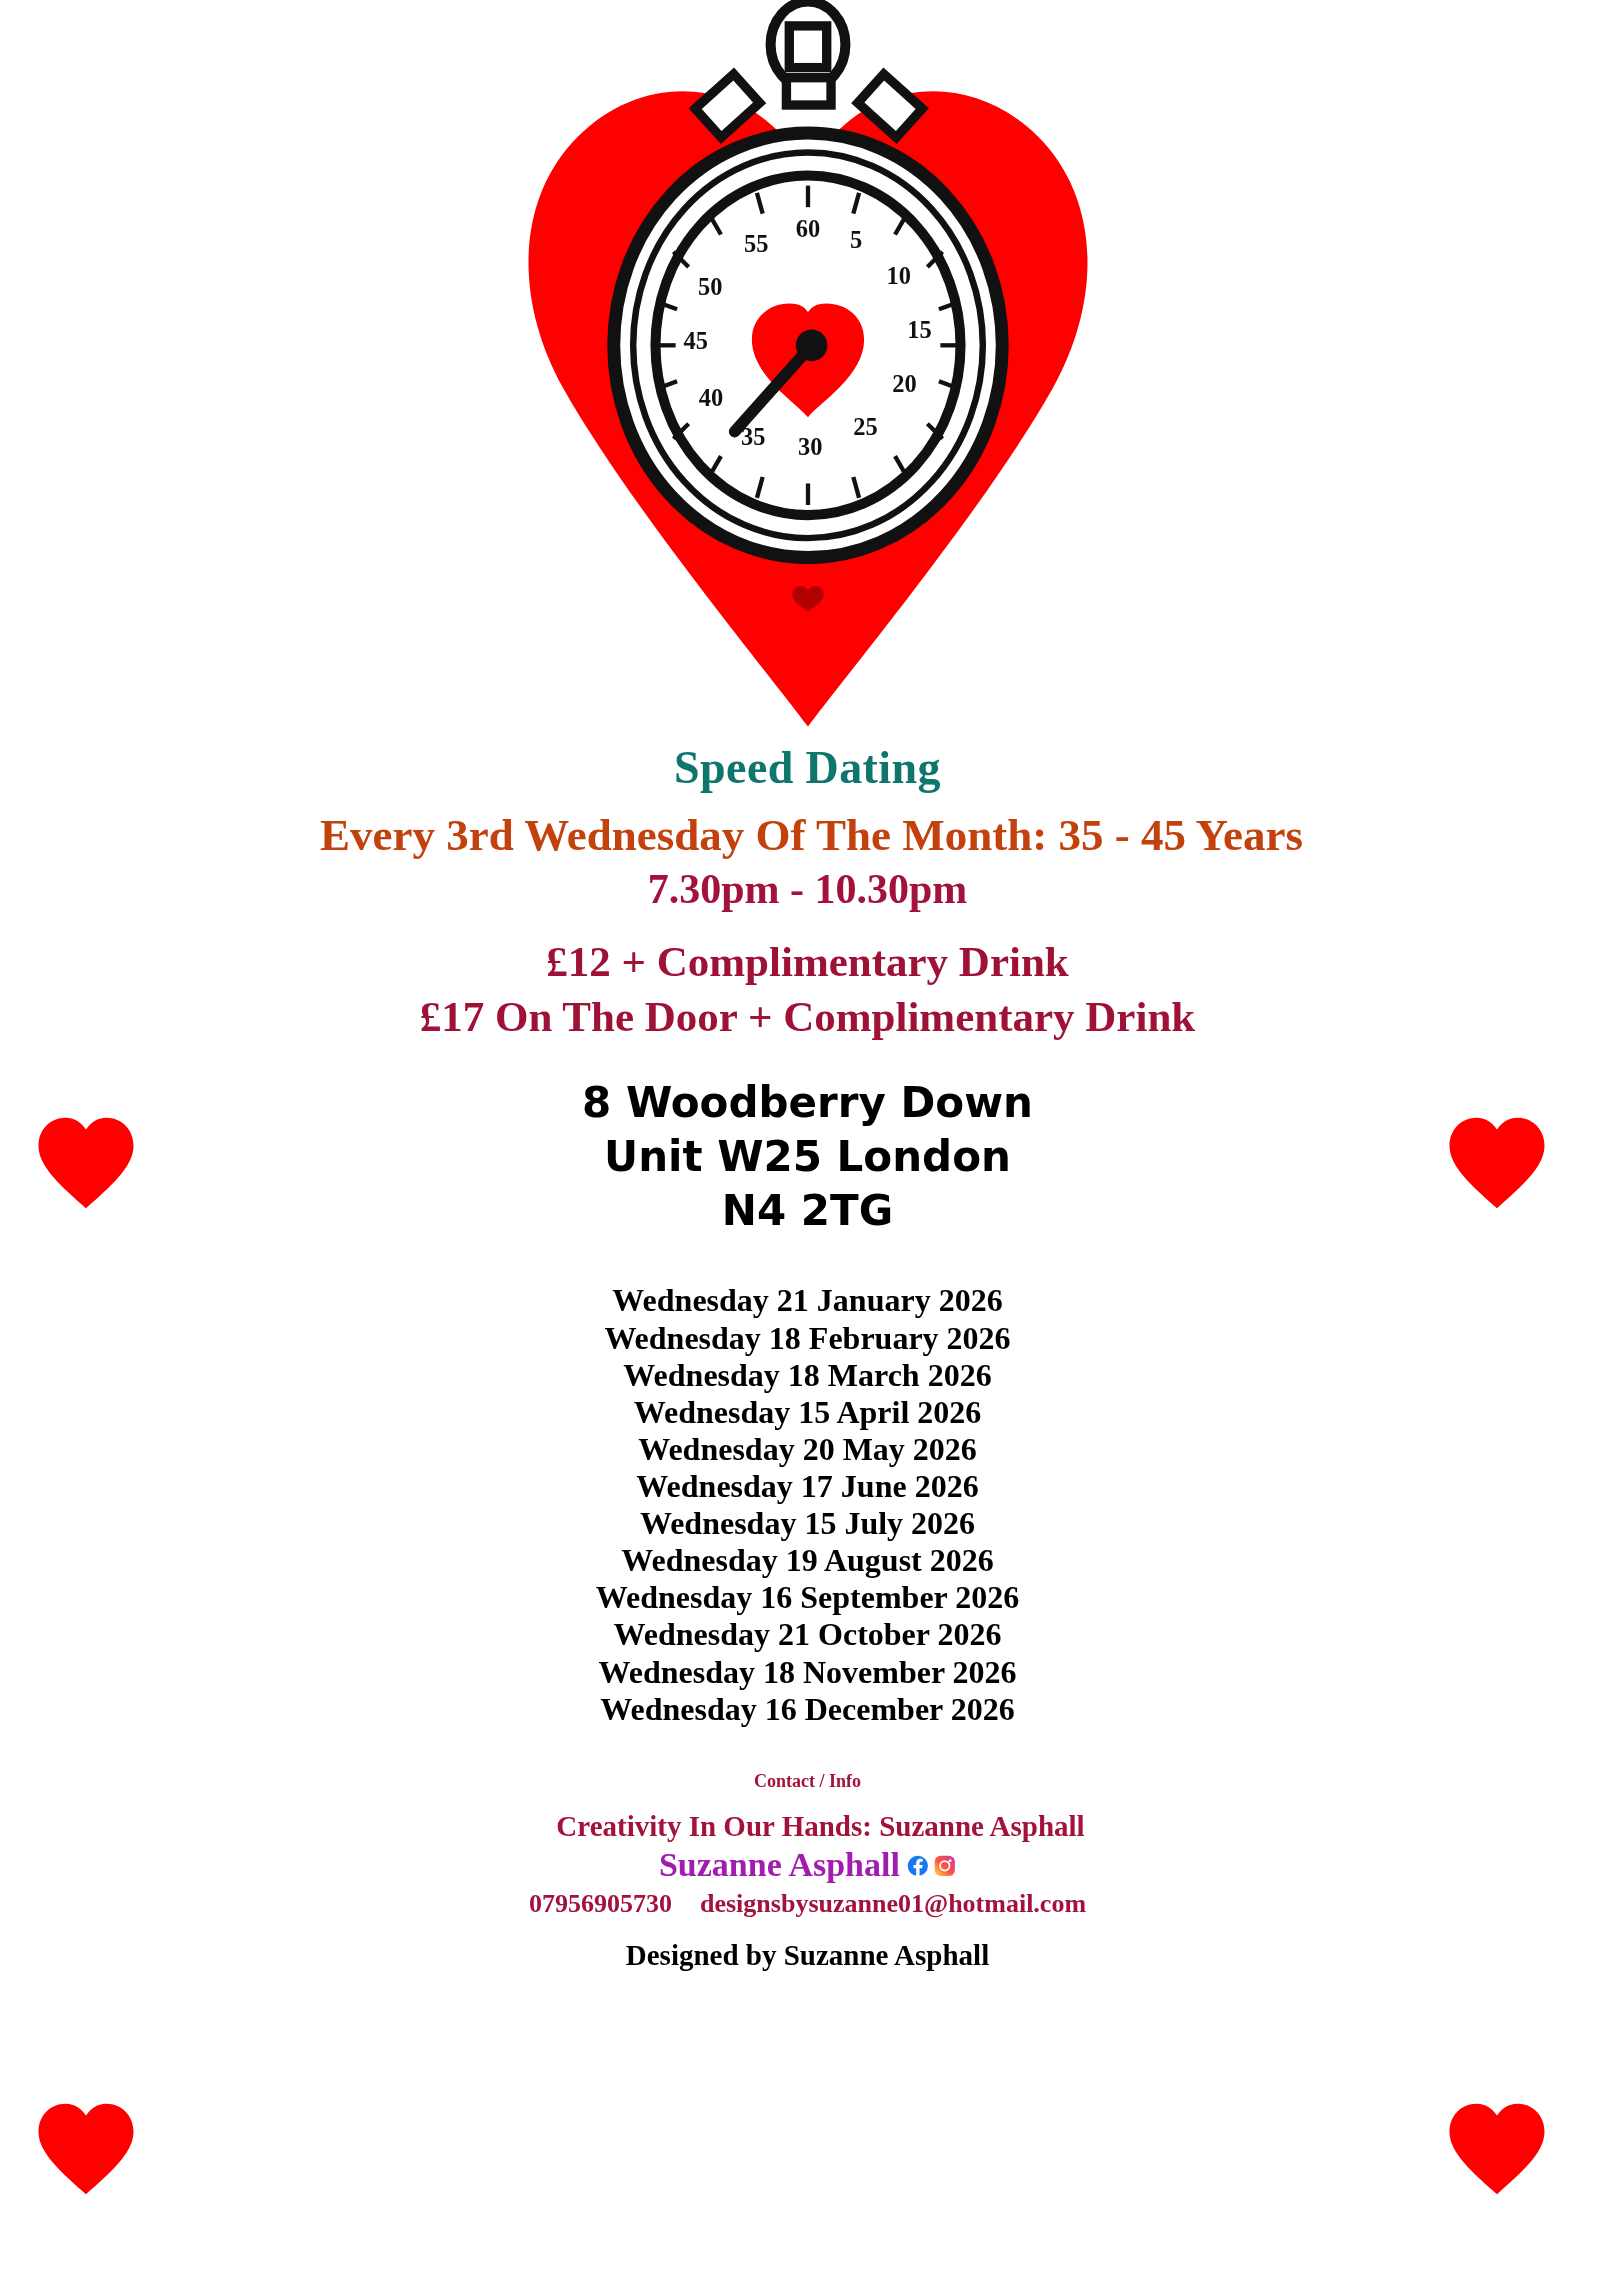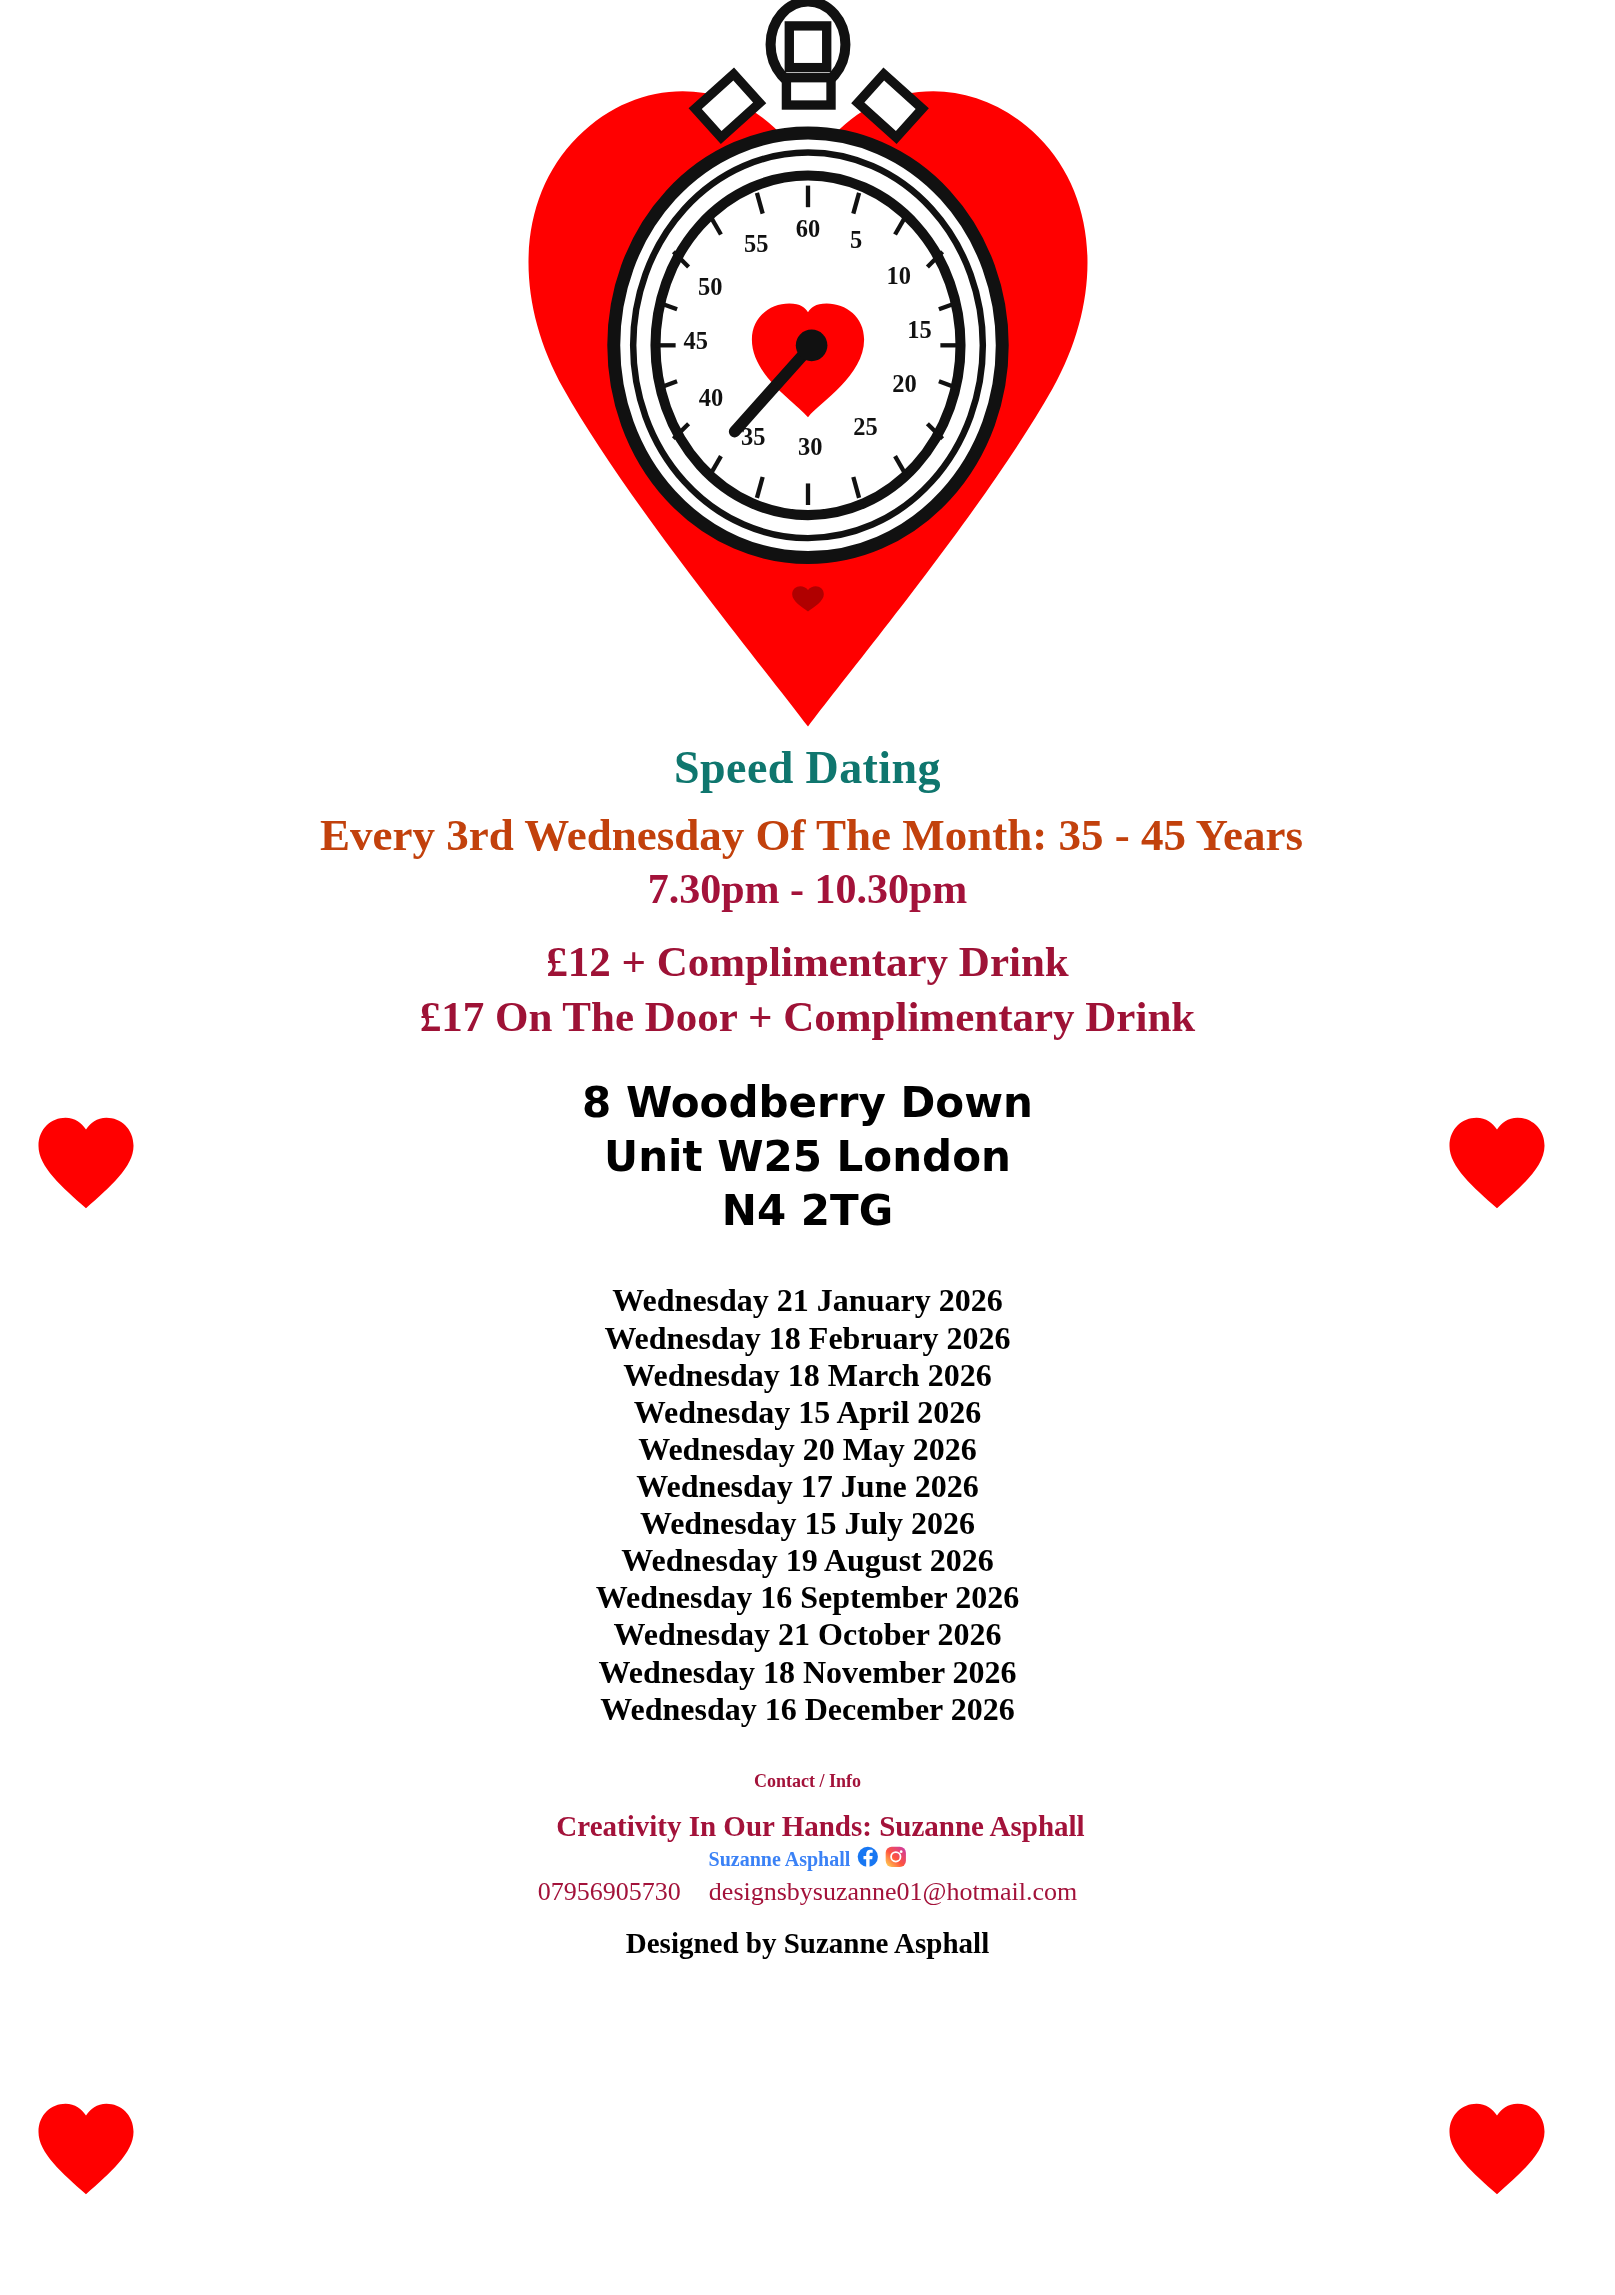--- a/index.html
+++ b/index.html
@@ -105,30 +105,30 @@
   .contact-org {
     margin-top: 18.7px;
     font-weight: bold;
     font-size: 29px;
     color: #a3123a;
     padding-left: 26px;
   }
   .contact-name {
     margin-top: 2.9px;
     font-weight: bold;
-    font-size: 20px;
-    color: #3b82f6;
+    font-size: 34px;
+    color: #a21caf;
     display: flex;
     align-items: center;
     justify-content: center;
     gap: 7.2px;
   }
   .contact-line {
     margin-top: 4.3px;
-    font-weight: normal;
+    font-weight: bold;
     font-size: 26px;
     color: #a3123a;
   }
   .contact-line .phone { margin-right: 21.6px; }
   .designed {
     margin-top: 20px;
     font-weight: bold;
     font-size: 29px;
     color: #000000;
   }

